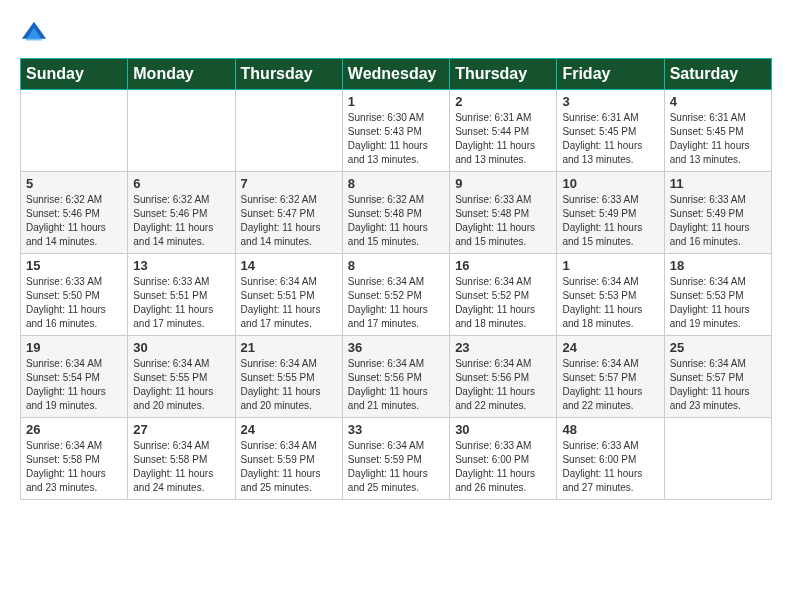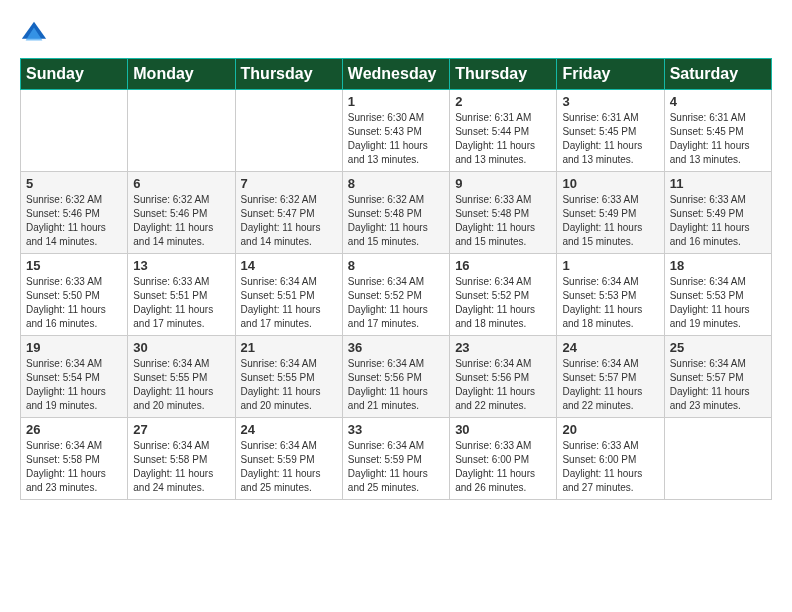--- a/index.html
+++ b/index.html
@@ -336,21 +336,21 @@
 and 25 minutes.</div>
         </td>
         <td>
           <span class="day-num">30</span>
           <div class="day-info" style="white-space: pre-line;">Sunrise: 6:33 AM
 Sunset: 6:00 PM
 Daylight: 11 hours
 and 26 minutes.</div>
         </td>
         <td>
-          <span class="day-num">20</span>
+          <span class="day-num">48</span>
           <div class="day-info" style="white-space: pre-line;">Sunrise: 6:33 AM
 Sunset: 6:00 PM
 Daylight: 11 hours
 and 27 minutes.</div>
         </td>
         <td class="empty-cell"></td>
       </tr>
     </tbody>
 </table>
 

